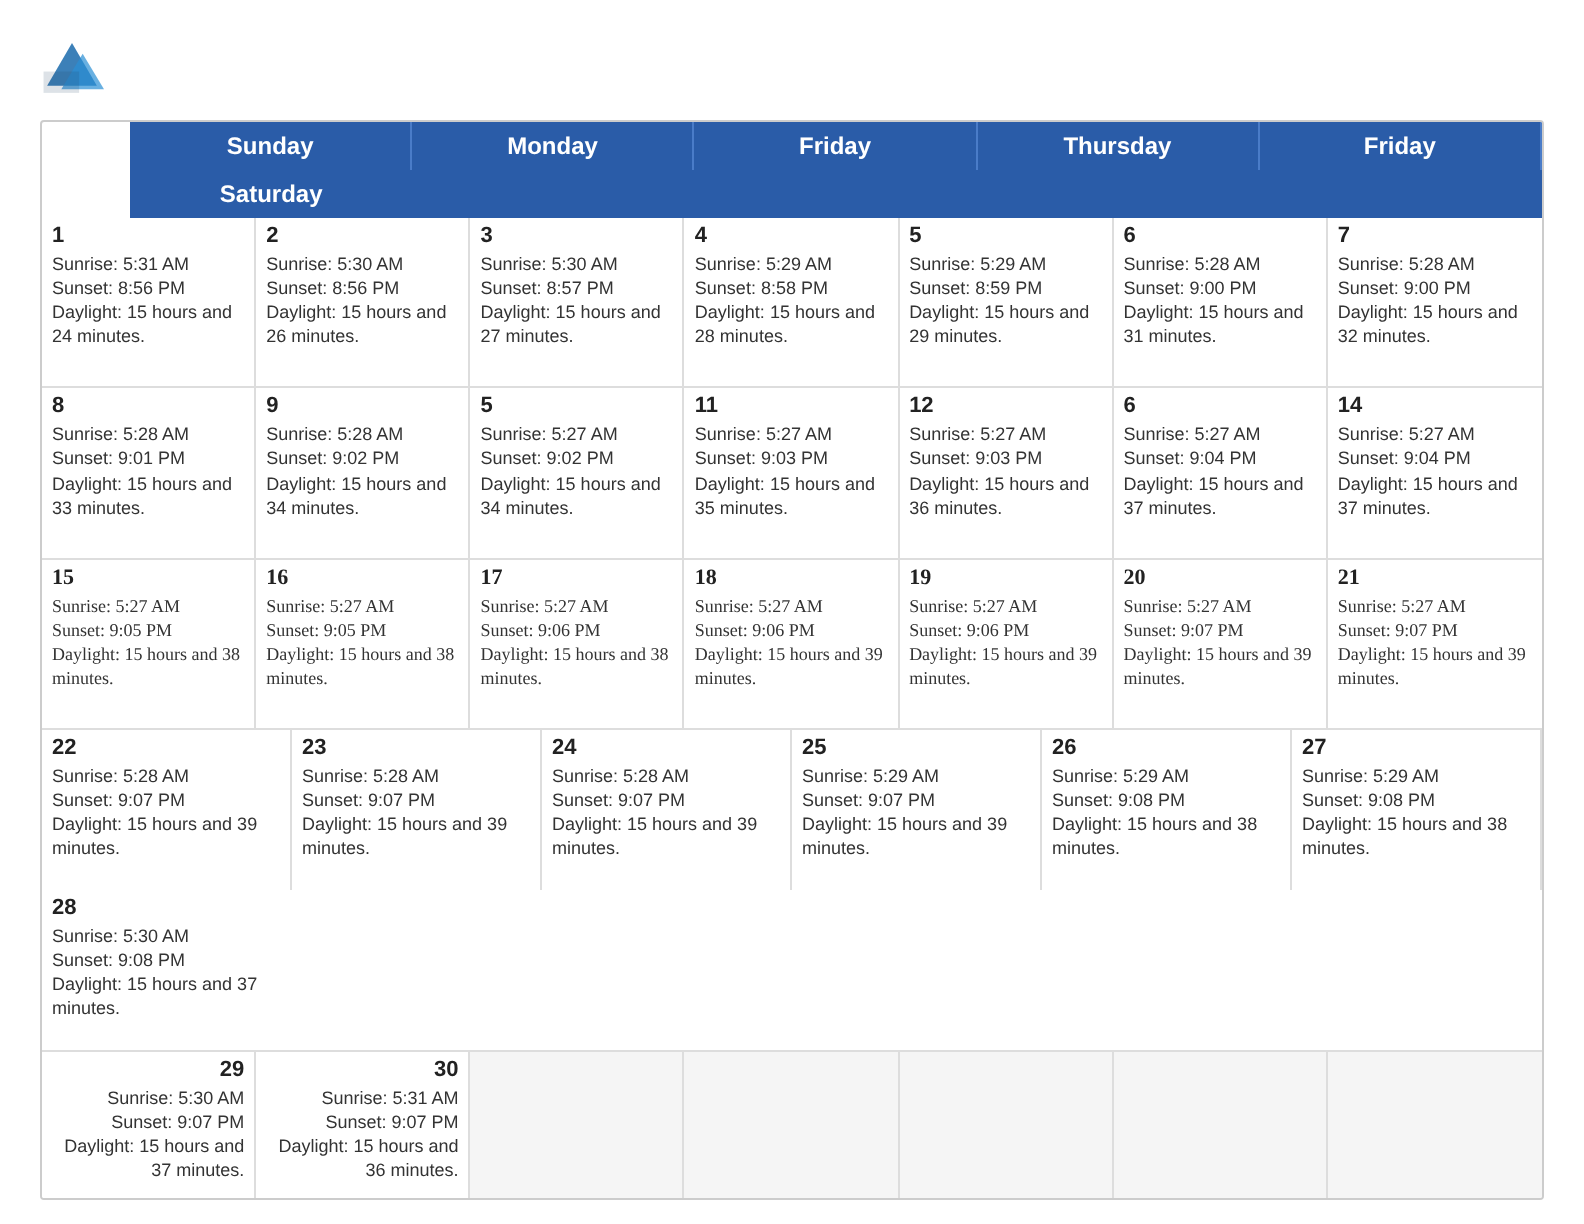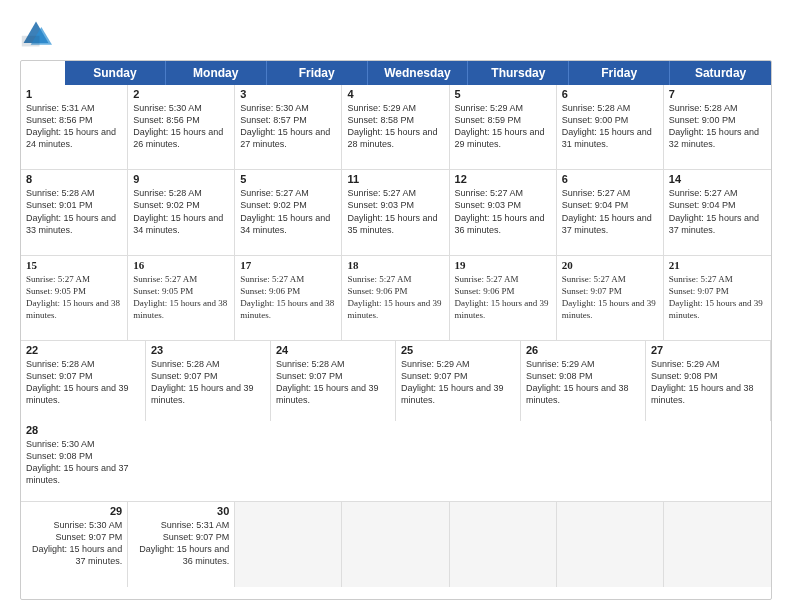--- a/index.html
+++ b/index.html
@@ -51,21 +51,21 @@
       color: #555;
     }
     .calendar {
       flex: 1;
       border: 1px solid #ccc;
       border-radius: 2px;
       overflow: hidden;
     }
     .cal-header {
       display: grid;
-      grid-template-columns: repeat(7, 1fr);
+      grid-template-columns: repeat(5, 1fr);
       background: #2a5ca8;
       margin-left: 44px;
     }
     .cal-header-cell {
       color: #fff;
       font-size: 12px;
       font-weight: bold;
       text-align: center;
       padding: 5px 2px;
       border-right: 1px solid #4a7cc8;
@@ -126,21 +126,20 @@
       <div class="month-year"></div>
       <div class="location"></div>
     </div>
   </div>
 
   <div class="calendar">
     <div class="cal-header">
     <div class="cal-header-cell">Sunday</div>
         <div class="cal-header-cell">Monday</div>
         <div class="cal-header-cell">Friday</div>
-        <div class="cal-header-cell">Wednesday</div>
         <div class="cal-header-cell">Thursday</div>
         <div class="cal-header-cell">Friday</div>
         <div class="cal-header-cell">Saturday</div>
       </div>
     <div class="cal-body" style="height: calc(502px); display: grid; grid-template-rows: repeat(5, 1fr);">
     <div class="cal-row" style="display: grid; grid-template-columns: repeat(7, 1fr);">
           <div class="cal-cell">
             <div class="day-num">1</div>
             <div class="cell-text">Sunrise: 5:31 AM<br>Sunset: 8:56 PM<br>Daylight: 15 hours and 24 minutes.</div>
           </div>

